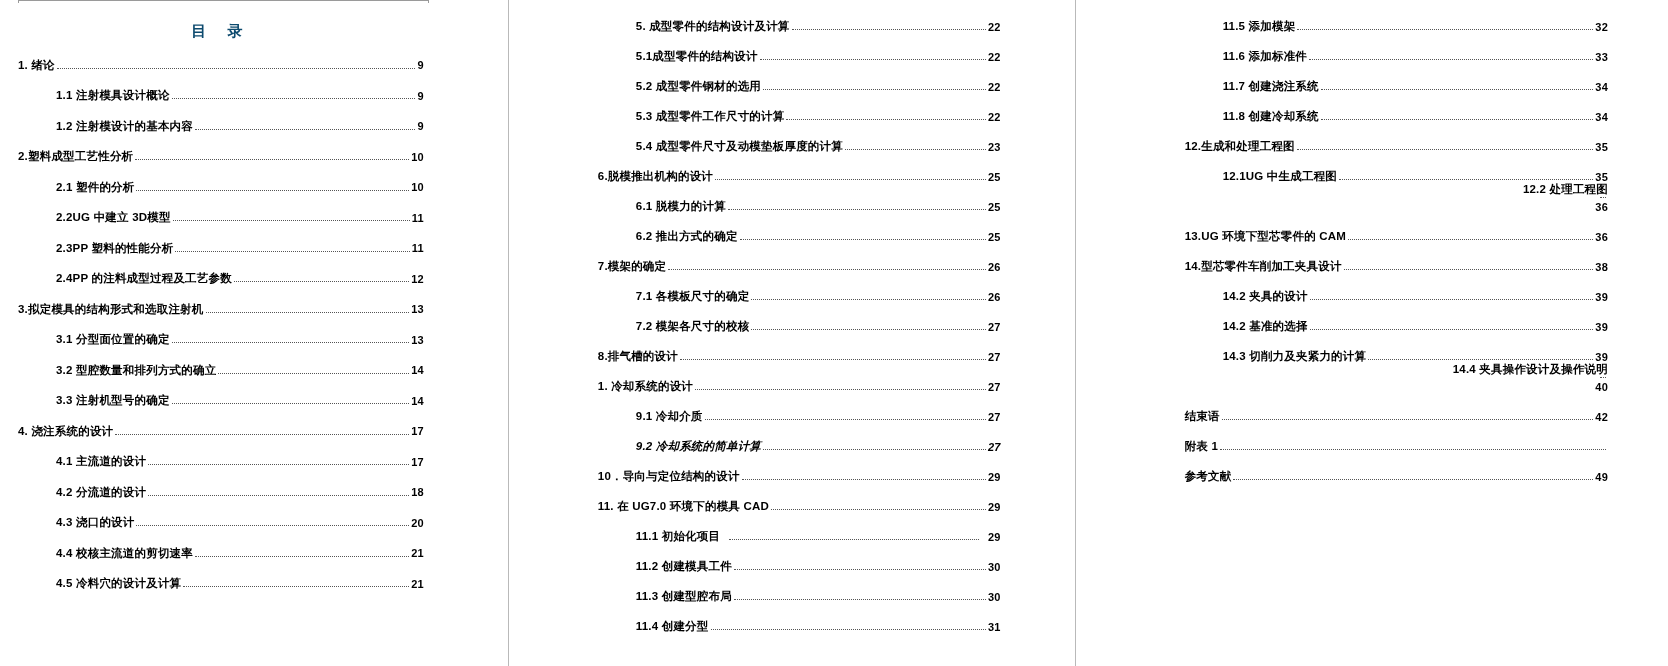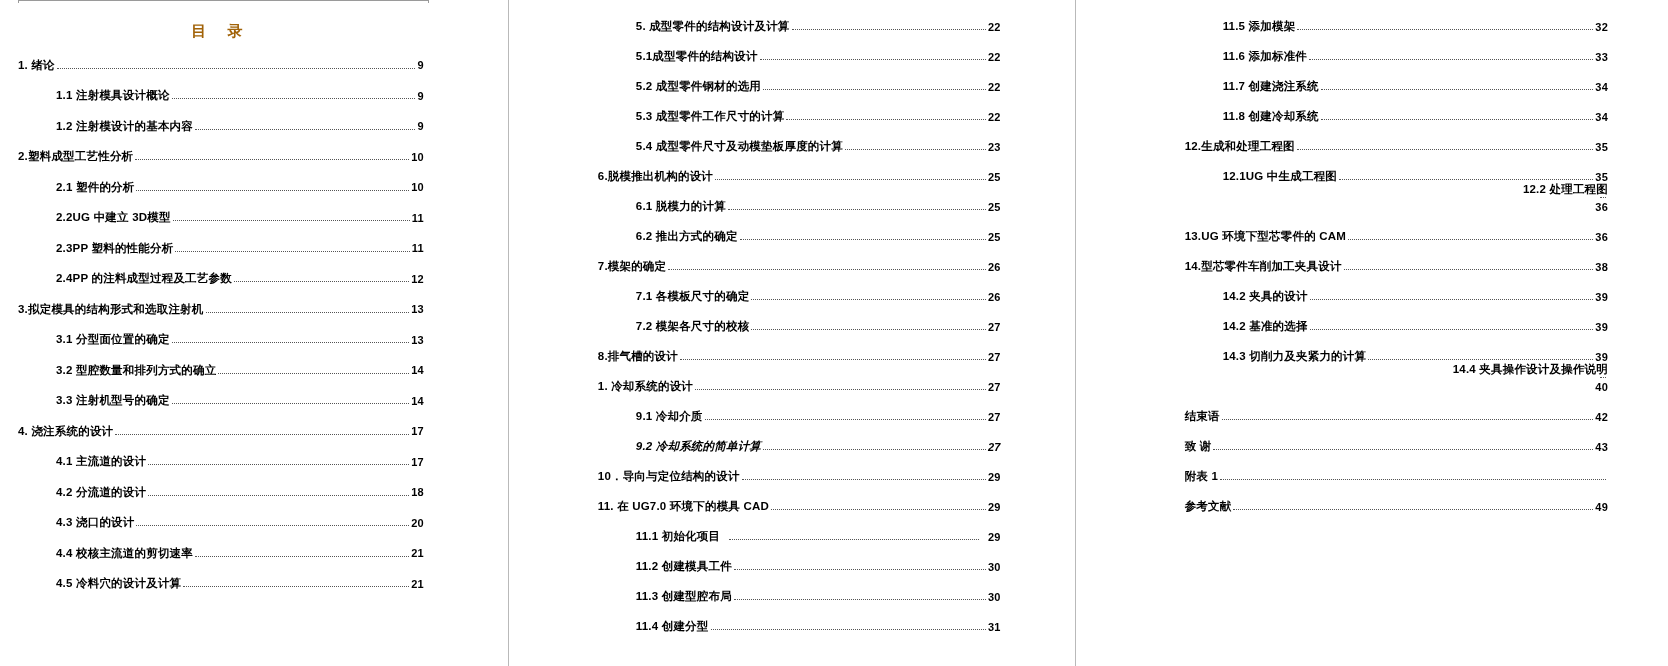--- a/index.html
+++ b/index.html
@@ -56,21 +56,21 @@
     border-left: 1px solid #9a9a9a;
     border-right: 1px solid #9a9a9a;
     box-sizing: border-box;
   }
 
   .doc-title {
     text-align: center;
     font-size: 15px;
     letter-spacing: 8px;
     font-weight: bold;
-    color: #a16207;
+    color: #0c4a6e;
     margin-top: 22px;
     margin-bottom: 0;
     font-family: "DejaVu Sans", "Liberation Sans", sans-serif;
   }
 
   .toc {
     margin-top: 0;
   }
   .toc-item {
     display: flex;
@@ -393,25 +393,20 @@
           <span class="label">14.4 夹具操作设计及操作说明</span>
           <span class="dots"></span>
           <span class="page-no">40</span>
         </div>
         <div class="toc-item lvl1" style="height: 30px;">
           <span class="label">结束语</span>
           <span class="dots"></span>
           <span class="page-no">42</span>
         </div>
         <div class="toc-item lvl1" style="height: 30px;">
-          <span class="label">致  谢</span>
-          <span class="dots"></span>
-          <span class="page-no">43</span>
-        </div>
-        <div class="toc-item lvl1" style="height: 30px;">
           <span class="label">附表 1</span>
           <span class="dots"></span>
           <span class="page-no"></span>
         </div>
         <div class="toc-item lvl1" style="height: 30px;">
           <span class="label">参考文献</span>
           <span class="dots"></span>
           <span class="page-no">49</span>
         </div>
       </div>

